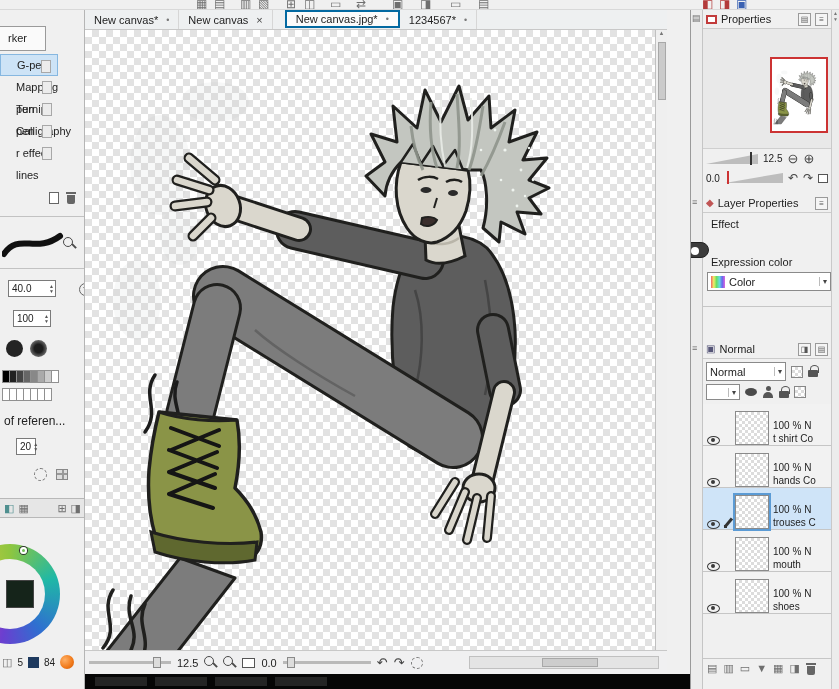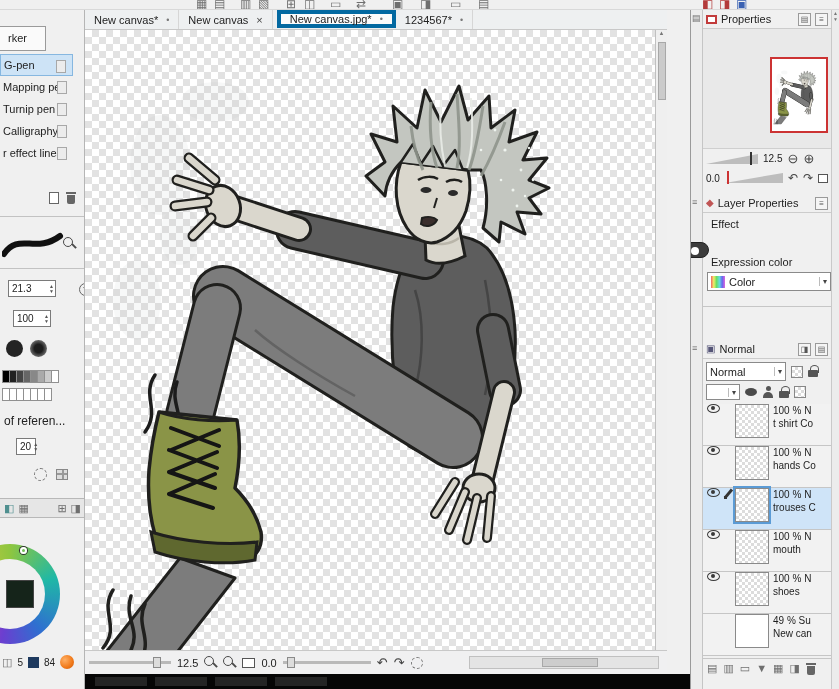--- a/index.html
+++ b/index.html
@@ -8,21 +8,21 @@
   #app{position:absolute;inset:0;width:839px;height:689px;background:#f0f0f0;overflow:hidden}
   .ab{position:absolute}
   .ic{font-size:11px;color:#6f6f6f;line-height:1;display:inline-block}
   
   .topbar{left:0;top:0;width:839px;height:10px;background:#f0f0f0;border-bottom:1px solid #d9d9d9;overflow:hidden}
   .topbar .ic{position:absolute;top:-2px;font-size:12px}
   
   .left{left:0;top:10px;width:85px;height:679px;background:#f0f0f0;border-right:1px solid #b5b5b5;overflow:hidden}
   .ptab{left:0;top:16px;width:46px;height:25px;background:#fafafa;border:1px solid #9a9a9a;border-left:none;font-size:11px;line-height:23px;padding-left:8px}
   .tools{left:0;top:44px;width:85px}
-  .titem{position:relative;height:22px;line-height:22px;padding-left:3px;font-size:11px;color:#222;width:73px}
+  .titem{position:relative;height:22px;line-height:22px;padding-left:16px;font-size:11px;color:#222;width:58px}
   .titem::after{content:"";position:absolute;right:6px;top:5px;width:8px;height:11px;background:#ececec;border:1px solid #a8a8a8}
   .titem.sel{background:#cde3f6;border:1px solid #86b7e0;line-height:20px}
   .lfooter{right:8px;top:182px;display:flex;gap:7px;align-items:center}
   .divl{left:0;right:0;border-top:1px solid #c2c2c2}
   .brushprev{left:2px;top:214px}
   .spin{background:#fff;border:1px solid #7a7a7a;display:flex;align-items:center;font-size:10px;padding:0 1px 0 3px;height:17px}
   .spin .arr{margin-left:auto;display:flex;flex-direction:column;font-size:5px;line-height:4.5px;color:#555;padding-left:2px}
   .tips{left:6px;top:330px;display:flex;gap:7px;align-items:center}
   .tip1{width:17px;height:17px;border-radius:50%;background:#242424}
   .tip2{width:17px;height:17px;border-radius:50%;background:radial-gradient(circle,#1d1d1d 35%,#8b8b8b 85%,#d9d9d9 100%)}
@@ -37,21 +37,21 @@
   .wheeldot{left:20px;top:537px;width:7px;height:7px;border:2px solid #fff;border-radius:50%;box-shadow:0 0 0 1px #333}
   .wheelsq{left:6px;top:570px;width:28px;height:28px;background:#15241a;border:1px solid #444}
   .stats{left:2px;top:645px;display:flex;gap:5px;align-items:center;font-size:10px}
   .bluebox{width:11px;height:11px;background:#1e3a5f;display:inline-block}
   .orange{width:14px;height:14px;border-radius:50%;background:radial-gradient(circle at 35% 35%,#ffb066,#f07818 60%,#c85a10)}
   
   .center{left:85px;top:10px;width:582px;height:679px}
   .tabbar{left:0;top:0;right:0;height:20px;background:#eef0f1;border-bottom:1px solid #c8c8c8;display:flex;align-items:stretch}
   .tab{display:flex;align-items:center;padding:0 9px;font-size:11px;color:#222;border-right:1px solid #d6d6d6;white-space:nowrap}
   .tab .mark{margin-left:8px;font-size:9px;color:#787878}
-  .tab.active{background:#fbfbfb;border:4px solid #0369a1;margin:0 0 1px 4px}
+  .tab.active{background:#fbfbfb;border:2px solid #0369a1;margin:0 0 1px 12px}
   .canvas{left:0;top:20px;width:570px;height:620px;overflow:hidden}
   .checker{background-color:#fff;background-image:linear-gradient(45deg,#e2e2e2 25%,transparent 25%,transparent 75%,#e2e2e2 75%),linear-gradient(45deg,#e2e2e2 25%,transparent 25%,transparent 75%,#e2e2e2 75%);background-size:14px 14px;background-position:0 0,7px 7px}
   .checker-sm{background-color:#fff;background-image:linear-gradient(45deg,#dcdcdc 25%,transparent 25%,transparent 75%,#dcdcdc 75%),linear-gradient(45deg,#dcdcdc 25%,transparent 25%,transparent 75%,#dcdcdc 75%);background-size:6px 6px;background-position:0 0,3px 3px}
   .vscroll{left:570px;top:20px;width:12px;height:620px;background:#efefef;border-left:1px solid #c0c0c0;font-size:6px;color:#777;text-align:center}
   .vthumb{left:2px;right:1px;top:12px;height:58px;background:#cbcbcb;border:1px solid #a8a8a8;position:absolute}
   .statusbar{left:0;top:640px;width:582px;height:24px;background:#f0f0f1;border-top:1px solid #c8c8c8;display:flex;align-items:center;font-size:11px;padding:0 4px;gap:6px}
   .slider{height:3px;background:#b9b9b9;position:relative}
   .slider .sthumb{position:absolute;top:-4px;width:8px;height:11px;background:#dcdcdc;border:1px solid #8a8a8a}
   .hscroll{width:190px;height:13px;background:#e4e4e4;border:1px solid #c0c0c0;position:relative;margin-left:auto;margin-right:4px}
   .hthumb{position:absolute;left:72px;top:1px;bottom:1px;width:56px;background:#cdcdcd;border:1px solid #a8a8a8}
@@ -73,21 +73,21 @@
   .wedge{position:relative;display:inline-block}
   .wedge .tri{display:block;width:0;height:0;border-bottom:10px solid #bdbdbd;border-left:52px solid transparent}
   .wedge .wthumb{position:absolute;top:-2px;width:2px;height:13px;background:#333}
   .row{display:flex;align-items:center;gap:5px;font-size:10px;padding:0 3px}
   .lbl{font-size:11px;color:#1e1e1e}
   .fxbtn{width:30px;height:16px;border-radius:8px;background:#3c3c3c;border:1px solid #222;position:relative}
   .fxbtn::after{content:"";position:absolute;left:11px;top:4px;width:8px;height:8px;border-radius:50%;background:#fff}
   .select{background:#fff;border:1px solid #8a8a8a;display:flex;align-items:center;font-size:11px;padding:0 3px;height:19px;gap:4px}
   .select .car{margin-left:auto;font-size:8px;color:#444;border-left:1px solid #bbb;padding-left:3px}
   .gradsq{width:14px;height:12px;background:linear-gradient(90deg,#e66,#ee6,#6d6,#6dd,#66e,#d6d)}
-  .lrow{display:flex;align-items:flex-start;height:42px;border-bottom:1px solid #c6c6c6;background:#f2f2f2;padding-left:2px}
+  .lrow{display:flex;align-items:flex-end;height:42px;border-bottom:1px solid #c6c6c6;background:#f2f2f2;padding-left:2px}
   .lrow.sel{background:#cfe4f8}
   .eyecol{width:17px;display:flex;justify-content:center}
   .pickcol{width:13px;display:flex;justify-content:center}
   .lthumb{width:34px;height:34px;border:1px solid #8a8a8a;margin-right:4px;flex:none}
   .lthumb.white{background:#fff}
   .ltext{font-size:10px;line-height:13px;color:#1d1d1d;white-space:nowrap;overflow:hidden}
   .lfoot{display:flex;align-items:center;gap:6px;padding:0 4px;height:20px;border-top:1px solid #c6c6c6}
   
   .eye{display:inline-block;width:13px;height:9px;border:1.5px solid #3a3a3a;border-radius:50%;position:relative}
   .eye::after{content:"";position:absolute;left:3px;top:1px;width:4px;height:4px;border-radius:50%;background:#3a3a3a}
@@ -245,21 +245,21 @@
     <div class="divl ab" style="top:206px"></div>
 
     <svg class="brushprev ab" width="62" height="40">
       <path d="M2,30 C16,8 34,30 58,12" fill="none" stroke="#111" stroke-width="6" stroke-linecap="round"></path>
       <path d="M2,30 C16,8 34,30 58,12" fill="none" stroke="#111" stroke-width="2"></path>
     </svg>
     <span class="mag ab" style="left:63px;top:226px"></span>
     <div class="divl ab" style="top:258px"></div>
 
     <div class="spin ab" style="left:8px;top:270px;width:48px">
-      <span>21.3</span>
+      <span>40.0</span>
       <span class="arr">
           <span>▲</span>
           <span>▼</span>
         </span>
     </div>
     <span class="ppen ab" style="left:62px;top:272px"></span>
 
     <div class="spin ab" style="left:13px;top:300px;width:38px">
       <span>100</span>
       <span class="arr">
@@ -520,27 +520,20 @@
       </div>
       <div class="lrow">
         <span class="eyecol">
             <span class="eye"></span>
           </span>
         <span class="pickcol"></span>
         <span class="lthumb checker-sm"></span>
         <span class="ltext"><span>100 % N</span><br>
         <span>shoes</span></span>
       </div>
-      <div class="lrow">
-        <span class="eyecol"></span>
-        <span class="pickcol"></span>
-        <span class="lthumb white"></span>
-        <span class="ltext"><span>49 % Su</span><br>
-        <span>New can</span></span>
-      </div>
     </div>
 
     <div class="rcontent lfoot" style="top:648px">
       <span class="ic">▤</span>
       <span class="ic">▥</span>
       <span class="ic">▭</span>
       <span class="ic">▼</span>
       <span class="ic">▦</span>
       <span class="ic">◨</span>
       <span class="trash"></span>

